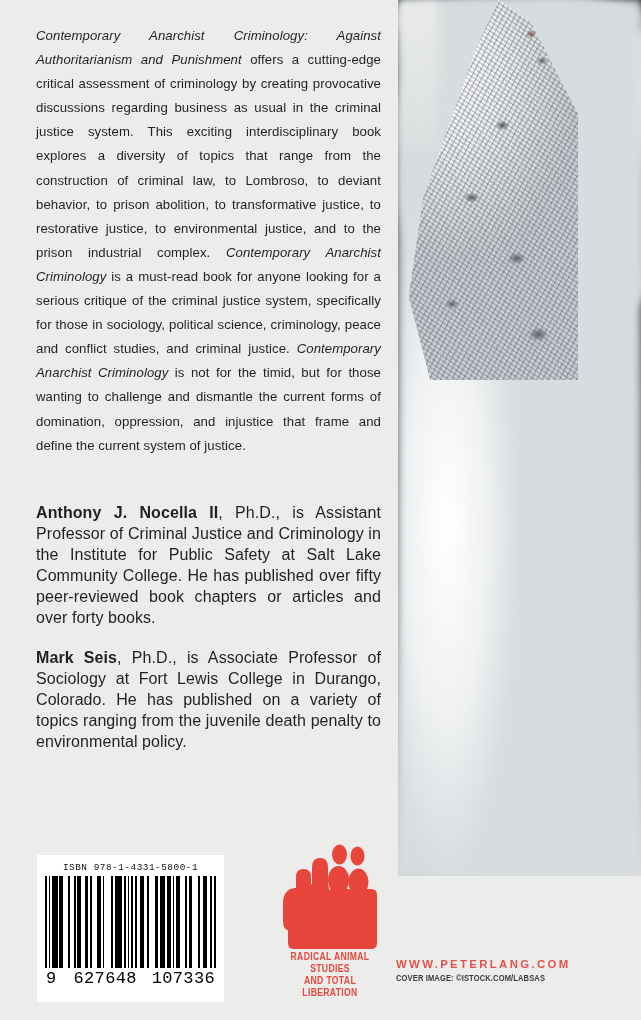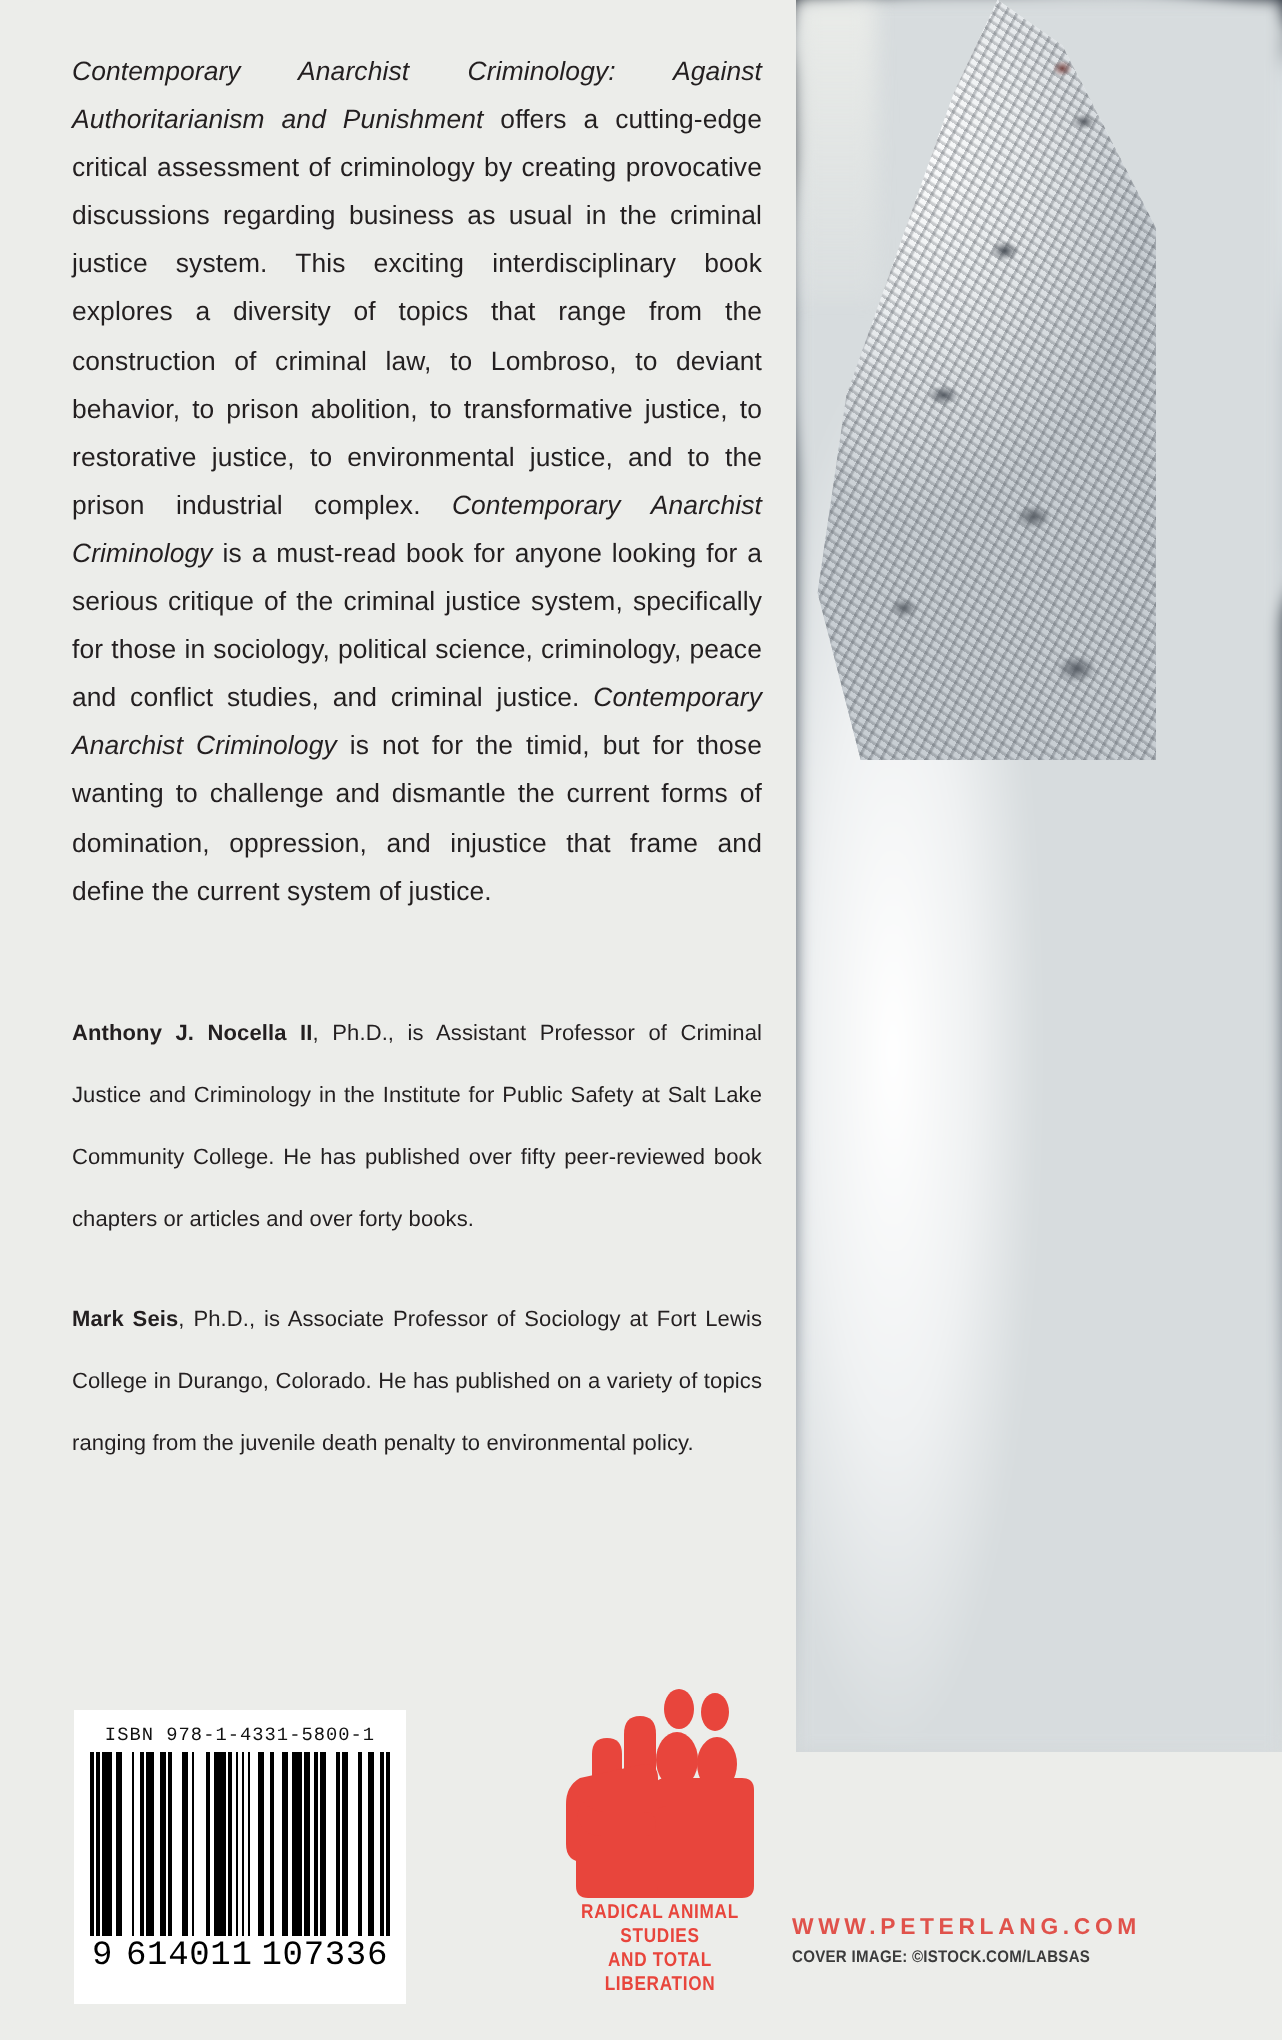--- a/index.html
+++ b/index.html
@@ -135,37 +135,37 @@
     line-height: 24.1px;
     color: #231f20;
     text-align: justify;
     text-justify: inter-word;
     letter-spacing: .005em;
   }
   .blurb i { font-style: italic; }
 
   .bios { position: absolute; left: 36px; top: 502px; width: 345px; }
   .bio {
-    font-size: 11px;
-    line-height: 31px;
+    font-size: 16px;
+    line-height: 21px;
     color: #231f20;
     text-align: justify;
     text-justify: inter-word;
     margin-bottom: 19px;
     letter-spacing: .005em;
   }
   .bio:last-child { margin-bottom: 0; }
   .bio b { font-weight: 700; }
 
   
   #barcode-box {
     position: absolute;
     left: 37px;
     top: 855px;
-    width: 166px;
+    width: 187px;
     height: 147px;
     background: #ffffff;
     padding: 7px 8px 4px 8px;
   }
   #isbn-text {
     font-family: "Liberation Mono", monospace;
     font-size: 9.4px;
     letter-spacing: .055em;
     color: #111;
     text-align: center;
@@ -356,21 +356,21 @@
         <span class="b" style="width:1.0526%"></span>
         <span class="b" style="width:1.0526%"></span>
         <span class="w" style="width:1.0526%"></span>
         <span class="w" style="width:1.0526%"></span>
         <span class="b" style="width:1.0526%"></span>
         <span class="w" style="width:1.0526%"></span>
         <span class="b" style="width:1.0526%"></span>
       </div>
     <div id="digits">
       <span class="lead">9</span>
-      <span>614011</span>
+      <span>627648</span>
       <span>107336</span>
     </div>
   </div>
 
   <div id="ras-logo">
     <svg id="fist-svg" width="104" height="106" viewBox="0 0 104 106">
       <g fill="#e8453c">
 
         <ellipse cx="61.5" cy="11.5" rx="7.5" ry="10"></ellipse>
         <ellipse cx="79.5" cy="13" rx="7" ry="9.5"></ellipse>

